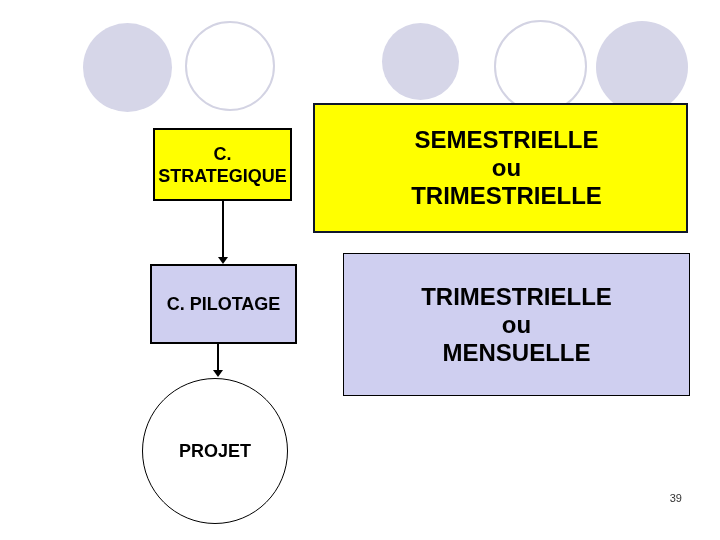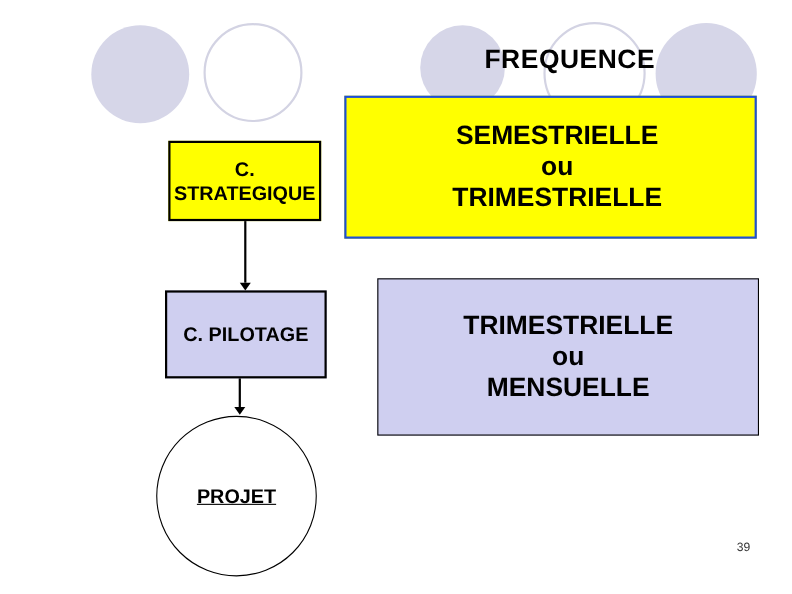--- a/index.html
+++ b/index.html
@@ -44,37 +44,36 @@
     justify-content: center;
     text-align: center;
     font-weight: bold;
     white-space: pre-line;
     z-index: 2;
   }
   .box.small { font-size: 18px; line-height: 22px; border: 2px solid #000; }
   .box.large { font-size: 24px; line-height: 28px; }
 
   #box-strategique  { left: 153px; top: 128px; width: 139px; height: 73px;  background: var(--yellow, #ffff00); }
-  #box-semestrielle { left: 313px; top: 87px; width: 375px; height: 130px; background: var(--yellow, #ffff00); border: 2px solid #1d4ed8; padding-left: 12px; }
+  #box-semestrielle { left: 313px; top: 103px; width: 375px; height: 130px; background: var(--yellow, #ffff00); border: 2px solid #0f172a; padding-left: 12px; }
   #box-pilotage     { left: 150px; top: 264px; width: 147px; height: 80px;  background: var(--lavender, #cfcff0); }
   #box-trimestrielle{ left: 343px; top: 253px; width: 347px; height: 143px; background: var(--lavender, #cfcff0); border: 1px solid #000; }
 
   #projet-circle {
     position: absolute;
     left: 142px; top: 378px; width: 146px; height: 146px;
     border: 1px solid #000;
     border-radius: 50%;
     background: #fff;
     display: flex;
     align-items: center;
     justify-content: center;
     font-weight: bold;
     font-size: 18px;
     z-index: 1;
-    text-decoration: underline;
   }
 
   .arrow { position: absolute; z-index: 3; }
   .arrow .shaft { position: absolute; left: 4px; top: 0; width: 2px; background: #000; }
   .arrow .head {
     position: absolute; left: 0; width: 0; height: 0;
     border-left: 5px solid transparent;
     border-right: 5px solid transparent;
     border-top: 7px solid #000;
   }
@@ -98,21 +97,20 @@
 <body>
 
 <div class="slide">
 
   <div id="deco-c1" class="deco-circle filled"></div>
   <div id="deco-c2" class="deco-circle outlined"></div>
   <div id="deco-c3" class="deco-circle filled"></div>
   <div id="deco-c4" class="deco-circle outlined"></div>
   <div id="deco-c5" class="deco-circle filled"></div>
 
-  <div class="title">FREQUENCE</div>
 
   <div id="box-strategique" class="box small">C.
 STRATEGIQUE</div>
 
   <div id="arrow-1" class="arrow">
     <div class="shaft"></div>
     <div class="head"></div>
   </div>
 
   <div id="box-pilotage" class="box small">C. PILOTAGE</div>

